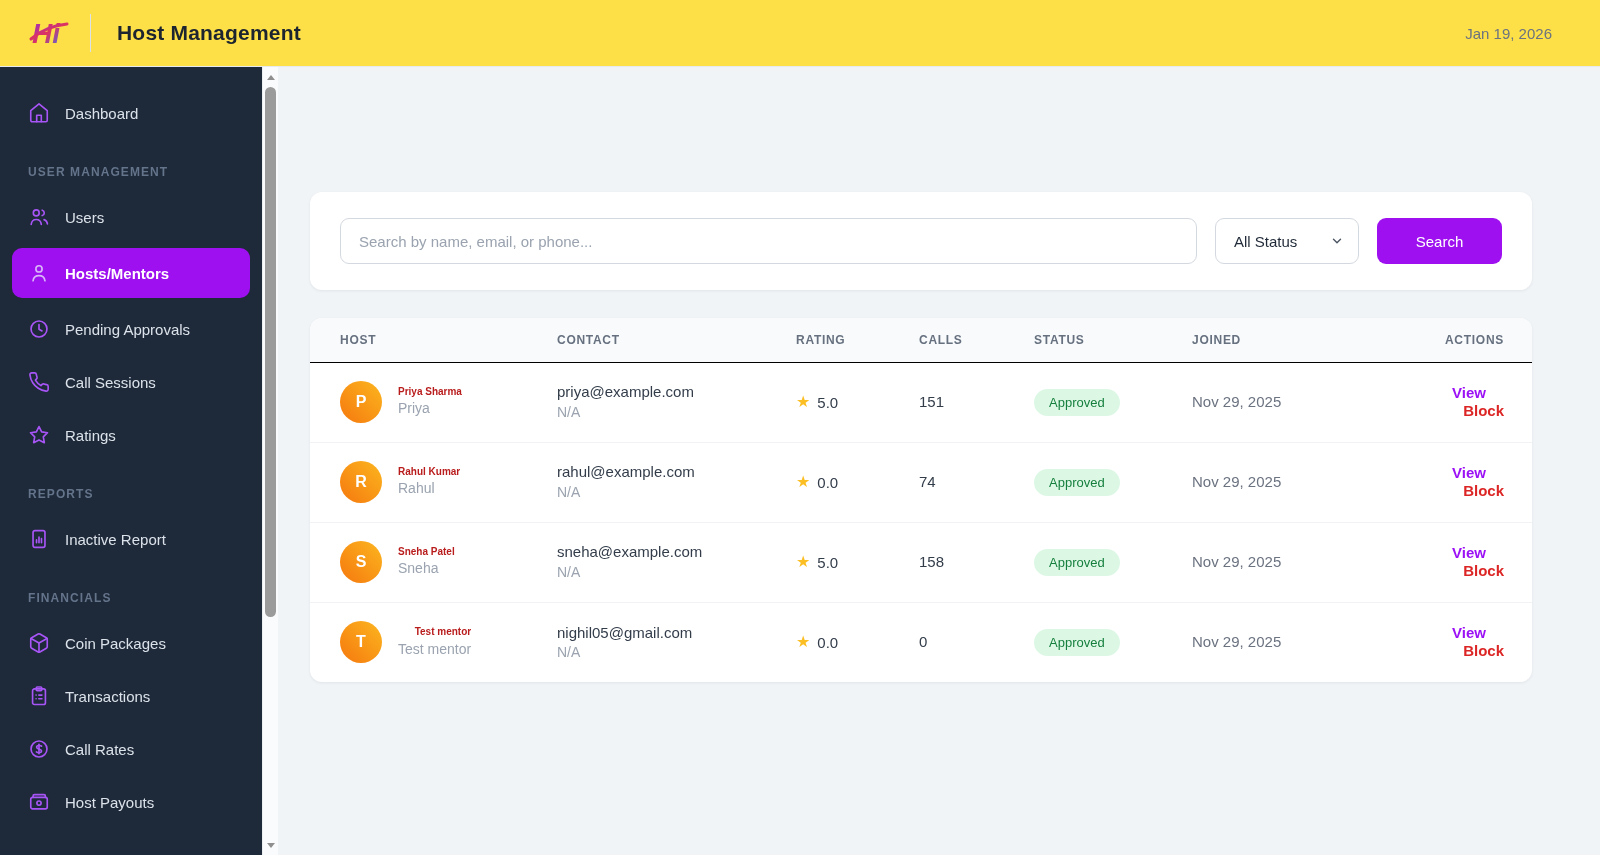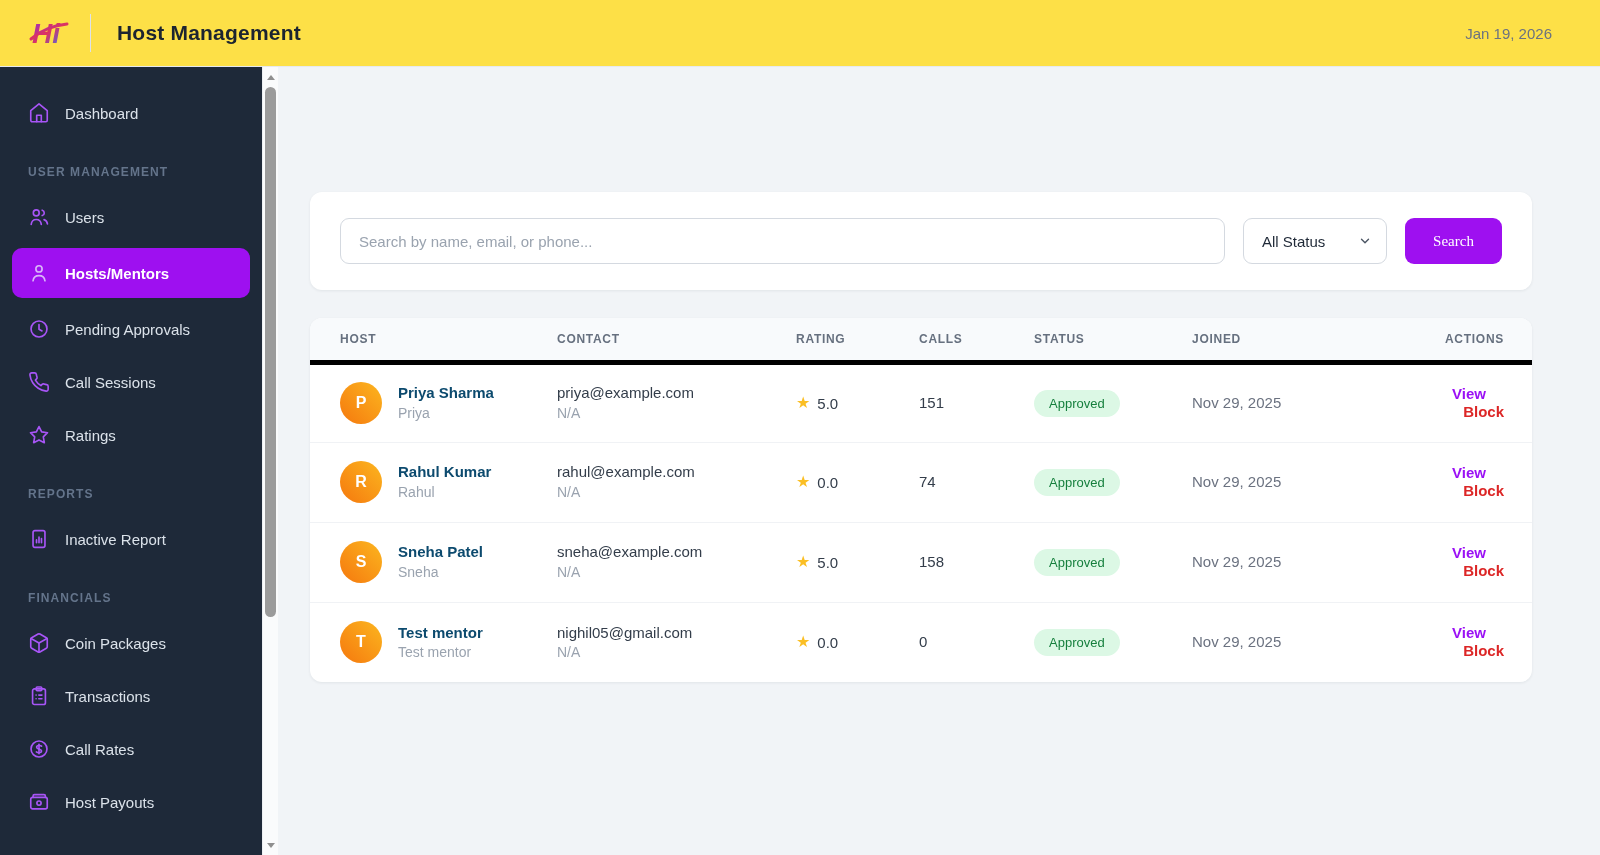--- a/index.html
+++ b/index.html
@@ -77,47 +77,47 @@
     font-size:15px; color:#374151; outline:none; font-family:inherit; background:#fff;
   }
   .search-input::placeholder { color:#9aa3af; }
   .status-select {
     width:144px; height:46px; border:1px solid #d4d9e0; border-radius:9px;
     display:flex; align-items:center; justify-content:space-between; padding:0 14px 0 18px;
     font-size:15px; color:#1f2937; cursor:pointer; background:#fff;
   }
   .status-select .chev { color:#4b5563; display:flex; }
   .search-btn {
-    width:97px; height:46px; border:none; border-radius:9px; background:var(--accent);
-    color:#ffffff; font-size:15px; font-weight:500; cursor:pointer; font-family:Liberation Serif, serif;
+    width:125px; height:46px; border:none; border-radius:9px; background:var(--accent);
+    color:#ffffff; font-size:15px; font-weight:500; cursor:pointer; font-family:Liberation Sans, sans-serif;
   }
 
   
   .table-card {
     background:#ffffff; border-radius:12px; box-shadow:0 1px 3px rgba(16,24,40,.07); overflow:hidden;
   }
   table { width:100%; border-collapse:collapse; table-layout:fixed; }
   thead th {
     background:#f8fafc; height:44px; text-align:left; vertical-align:middle;
     font-size:12px; font-weight:700; color:#66707f; text-transform:uppercase;
-    letter-spacing:.06em; border-bottom:5px solid #000000;
+    letter-spacing:.06em; border-bottom:1px solid #000000;
   }
   th.col-host, td.col-host { padding-left:30px; }
   th.col-actions, td.col-actions { text-align:right; padding-right:28px; }
   tbody td { height:80px; vertical-align:middle; border-bottom:1px solid #f0f2f5; }
   tbody tr:last-child td { border-bottom:none; }
 
   .host-cell { display:flex; align-items:center; gap:16px; }
   .avatar {
     width:42px; height:42px; border-radius:50%; flex-shrink:0;
     background:linear-gradient(225deg,#fcb61f,#f5780e);
     color:#fff; font-size:16px; font-weight:700;
     display:flex; align-items:center; justify-content:center;
   }
-  .host-name { font-size:15px; font-weight:700; color:#0c4a6e; line-height:1.45; }
+  .host-name { font-size:10px; font-weight:700; color:#b91c1c; line-height:1.45;text-align:right; }
   .host-sub { font-size:14px; color:#9aa3af; line-height:1.4; }
   .email { font-size:15px; color:#333d4a; line-height:1.45; }
   .phone { font-size:14px; color:#9aa3af; line-height:1.4; }
   .rating-cell { display:flex; align-items:center; gap:7px; font-size:15px; color:#333d4a; }
   .star { color:#fbbf24; font-size:16px; line-height:1; }
   .calls { font-size:15px; color:#333d4a; }
   .badge {
     display:inline-block; background:#dcf8e5; color:#157f3d; font-size:13px; font-weight:400;
     padding:6px 15px; border-radius:999px;
   }

